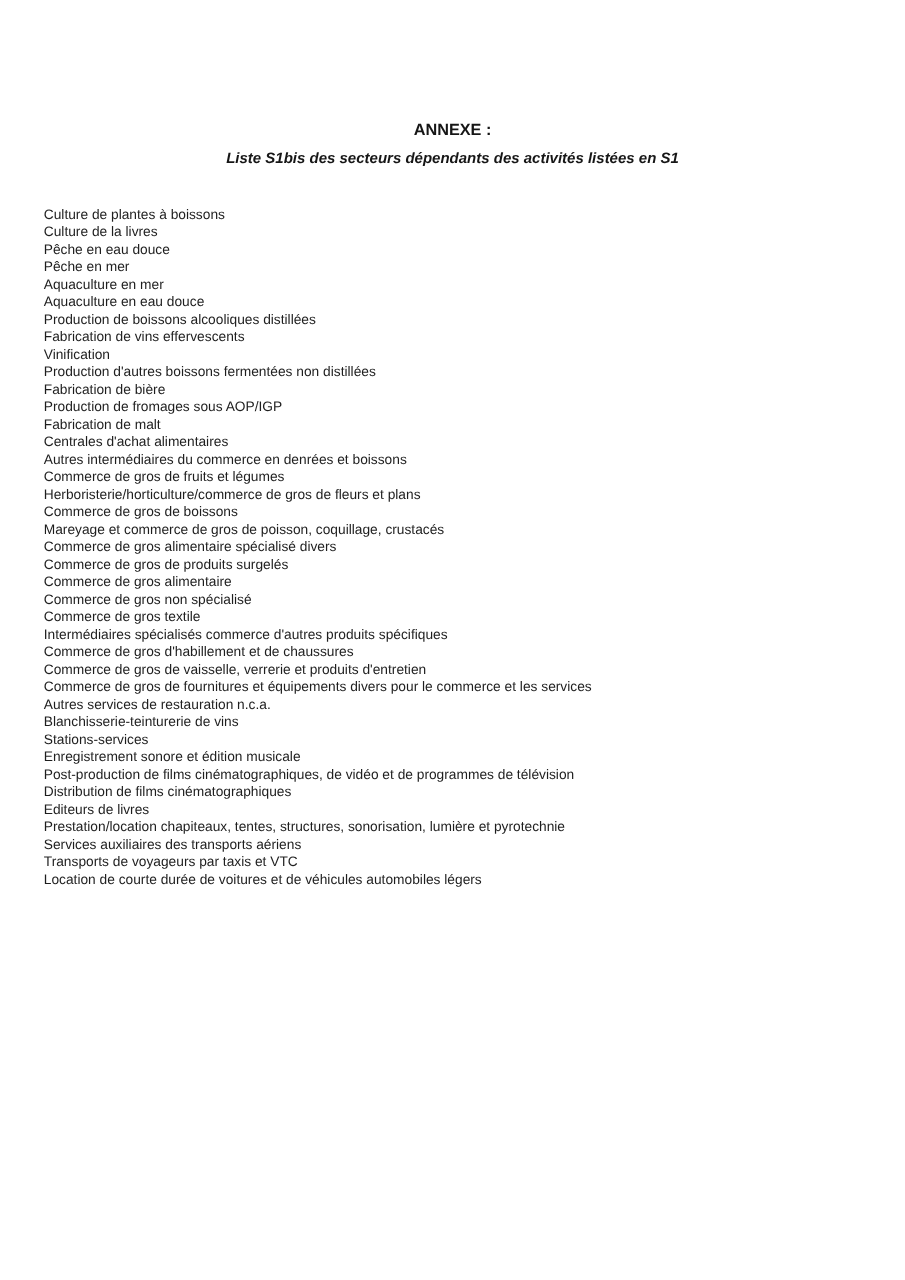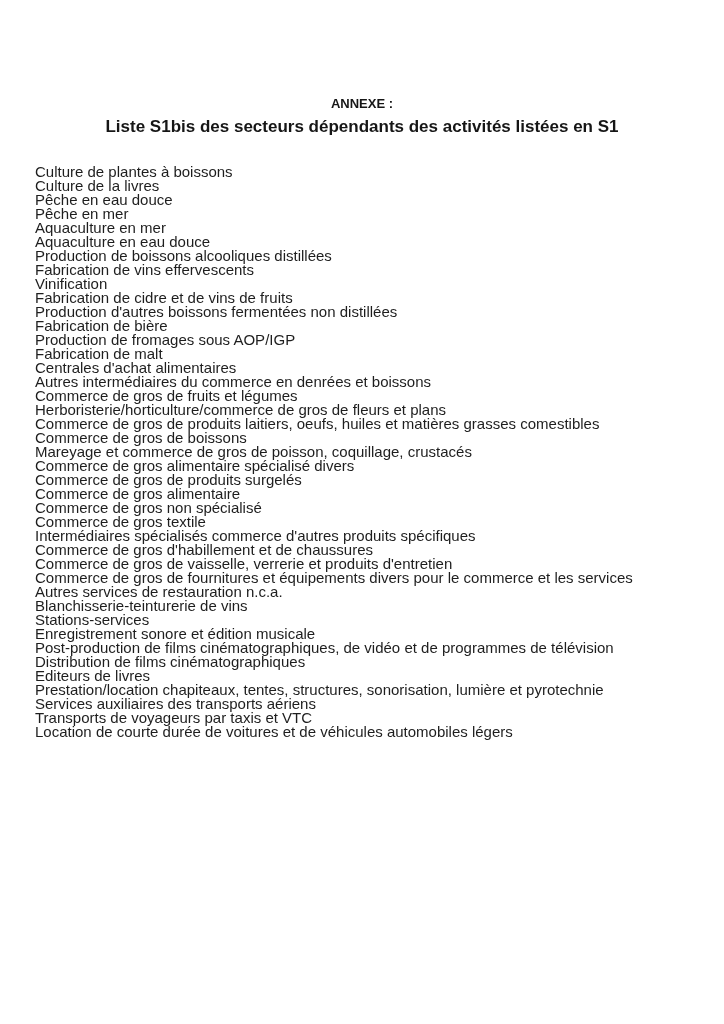--- a/index.html
+++ b/index.html
@@ -23,27 +23,28 @@
     text-align: center;
     font-weight: bold;
     color: #161616;
   }
   .title {
     font-size: 13px;
     line-height: 16px;
     margin: 0;
   }
   .subtitle {
-    font-size: 17px;
+    font-size: 12px;
     line-height: 15px;
     margin: 7px 0 0 0;
+    font-style: italic;
   }
   .sector-list {
     margin: 31px 30px 0 35px;
-    font-size: 15px;
+    font-size: 11px;
     line-height: 14px;
     color: #1e1e1e;
   }
   .sector-list .list-item {
     white-space: nowrap;
   }
 </style>
 </head>
 <body>
 
@@ -55,30 +56,28 @@
   <div class="sector-list">
       <div class="list-item">Culture de plantes à boissons</div>
       <div class="list-item">Culture de la livres</div>
       <div class="list-item">Pêche en eau douce</div>
       <div class="list-item">Pêche en mer</div>
       <div class="list-item">Aquaculture en mer</div>
       <div class="list-item">Aquaculture en eau douce</div>
       <div class="list-item">Production de boissons alcooliques distillées</div>
       <div class="list-item">Fabrication de vins effervescents</div>
       <div class="list-item">Vinification</div>
-      <div class="list-item">Fabrication de cidre et de vins de fruits</div>
       <div class="list-item">Production d'autres boissons fermentées non distillées</div>
       <div class="list-item">Fabrication de bière</div>
       <div class="list-item">Production de fromages sous AOP/IGP</div>
       <div class="list-item">Fabrication de malt</div>
       <div class="list-item">Centrales d'achat alimentaires</div>
       <div class="list-item">Autres intermédiaires du commerce en denrées et boissons</div>
       <div class="list-item">Commerce de gros de fruits et légumes</div>
       <div class="list-item">Herboristerie/horticulture/commerce de gros de fleurs et plans</div>
-      <div class="list-item">Commerce de gros de produits laitiers, oeufs, huiles et matières grasses comestibles</div>
       <div class="list-item">Commerce de gros de boissons</div>
       <div class="list-item">Mareyage et commerce de gros de poisson, coquillage, crustacés</div>
       <div class="list-item">Commerce de gros alimentaire spécialisé divers</div>
       <div class="list-item">Commerce de gros de produits surgelés</div>
       <div class="list-item">Commerce de gros alimentaire</div>
       <div class="list-item">Commerce de gros non spécialisé</div>
       <div class="list-item">Commerce de gros textile</div>
       <div class="list-item">Intermédiaires spécialisés commerce d'autres produits spécifiques</div>
       <div class="list-item">Commerce de gros d'habillement et de chaussures</div>
       <div class="list-item">Commerce de gros de vaisselle, verrerie et produits d'entretien</div>

